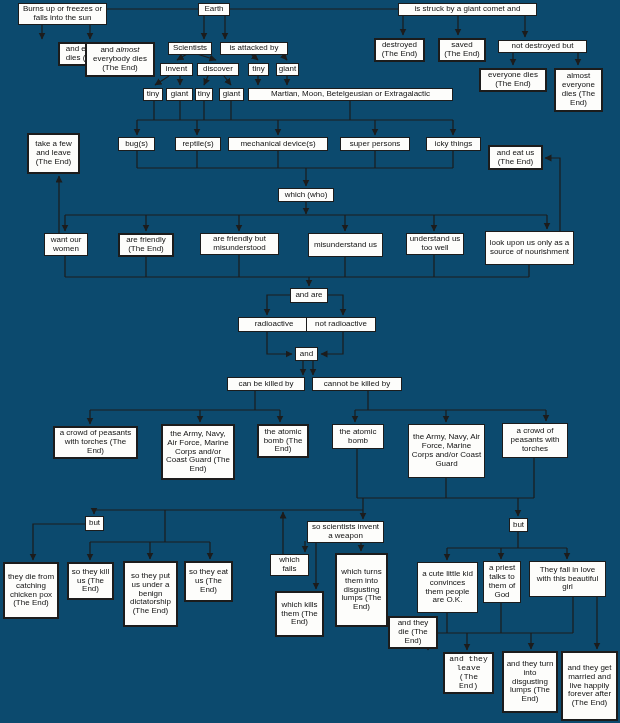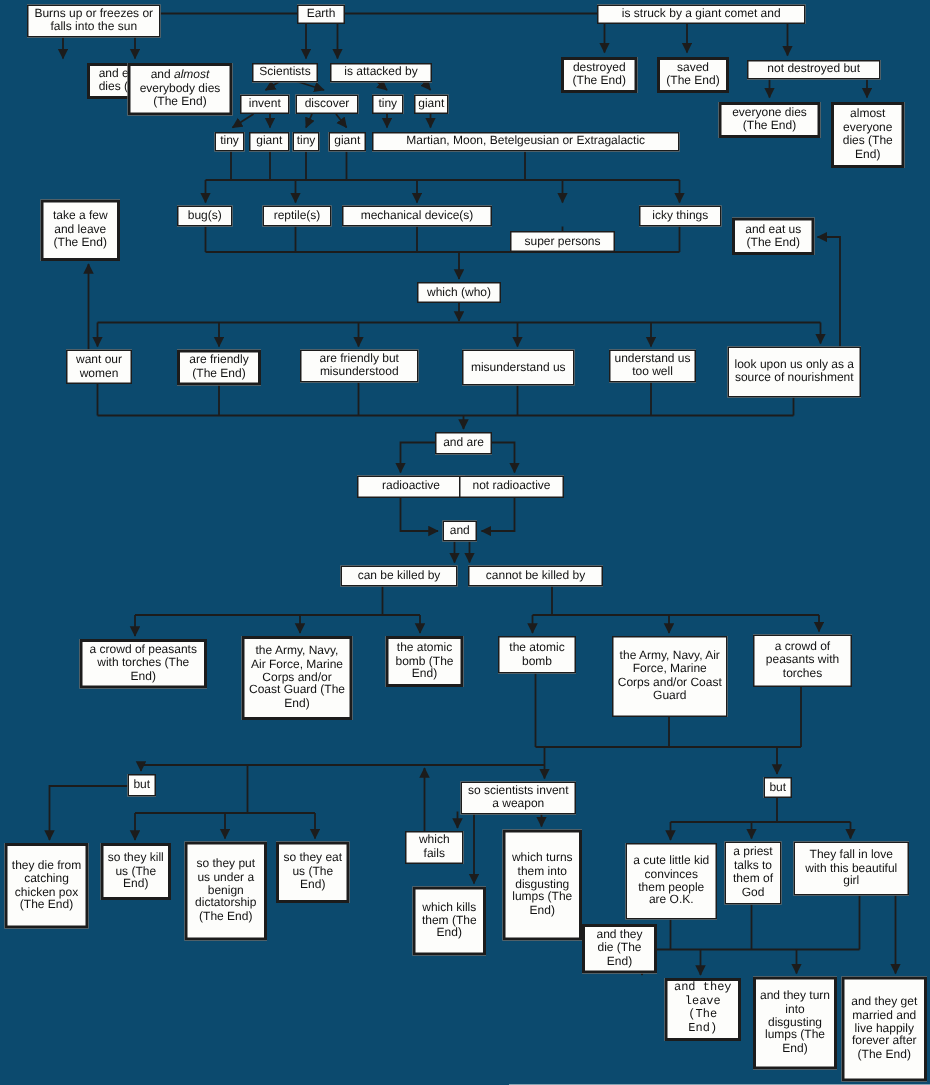--- a/index.html
+++ b/index.html
@@ -199,21 +199,21 @@
       </div>
       <div class="node" style="left: 118px; top: 137px; width: 37px; min-height: 14px;">
         <span>bug(s)</span>
       </div>
       <div class="node" style="left: 175px; top: 137px; width: 46px; min-height: 14px;">
         <span>reptile(s)</span>
       </div>
       <div class="node" style="left: 228px; top: 137px; width: 100px; min-height: 14px;">
         <span>mechanical device(s)</span>
       </div>
-      <div class="node" style="left: 340px; top: 154px; width: 70px; min-height: 14px;">
+      <div class="node" style="left: 340px; top: 137px; width: 70px; min-height: 14px;">
         <span>super persons</span>
       </div>
       <div class="node" style="left: 426px; top: 137px; width: 55px; min-height: 14px;">
         <span>icky things</span>
       </div>
       <div class="node end" style="left: 27px; top: 133px; width: 53px; min-height: 41px;">
         <span>take a few and leave (The End)</span>
       </div>
       <div class="node end" style="left: 488px; top: 145px; width: 55px; min-height: 25px;">
         <span>and eat us (The End)</span>

